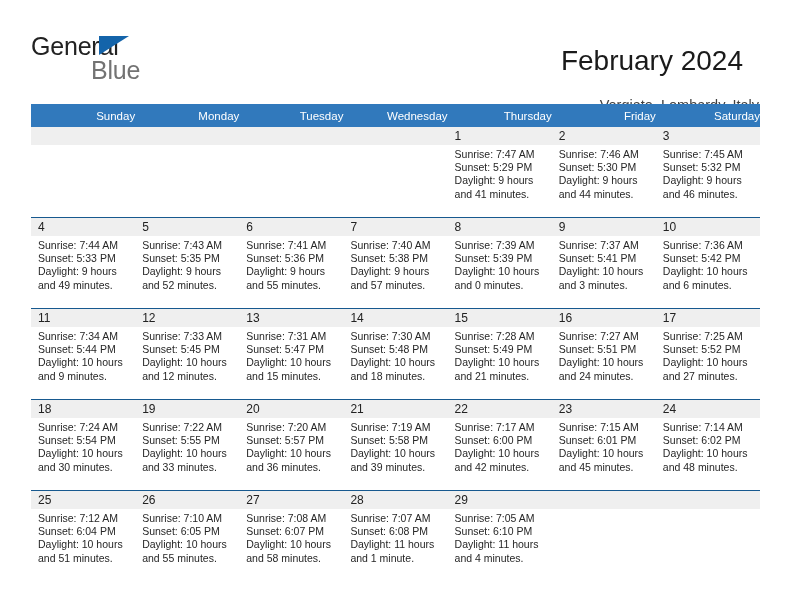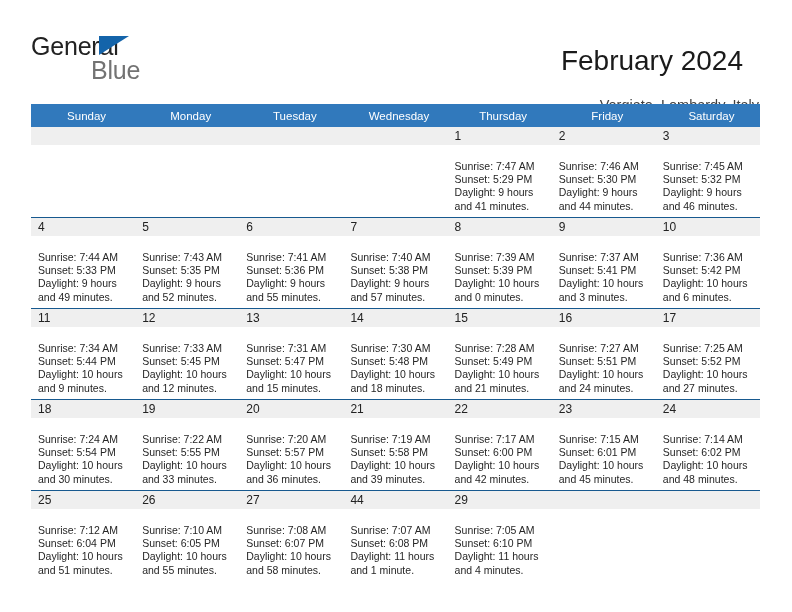--- a/index.html
+++ b/index.html
@@ -101,21 +101,21 @@
     table-layout: fixed;
     width: 729px;
   }
   .cal-table col { width: 104.142px; }
 
   thead th {
     background: #3179bc;
     color: #ffffff;
     font-size: 11.5px;
     font-weight: normal;
-    text-align: center;
+    text-align: right;
     padding: 5px 0 5px 7px;
     height: 13px;
     vertical-align: middle;
   }
 
   tbody tr.week-row > td {
     border-top: 1.6px solid #17598f;
     padding: 0;
     vertical-align: top;
     height: 90px;
@@ -136,21 +136,20 @@
     padding: 0 0 0 7px;
     font-size: 12px;
     color: #222222;
   }
   .daycell.empty .daynum-band { color: transparent; }
   .detail {
     padding: 3px 6px 0 7px;
     font-size: 10.5px;
     line-height: 13.2px;
     color: #262626;
-    margin-top: 12px;
   }
   .detail div { white-space: nowrap; }
 </style>
 </head>
 <body>
 
 <div class="page">
 
   <div class="top-bar">
 
@@ -511,21 +510,21 @@
                 <div class="detail">
                   <div>Sunrise: 7:08 AM</div>
                   <div>Sunset: 6:07 PM</div>
                   <div>Daylight: 10 hours</div>
                   <div>and 58 minutes.</div>
                 </div>
               </div>
             </td>
             <td>
               <div class="daycell">
-                <div class="daynum-band">44</div>
+                <div class="daynum-band">28</div>
                 <div class="detail">
                   <div>Sunrise: 7:07 AM</div>
                   <div>Sunset: 6:08 PM</div>
                   <div>Daylight: 11 hours</div>
                   <div>and 1 minute.</div>
                 </div>
               </div>
             </td>
             <td>
               <div class="daycell">

